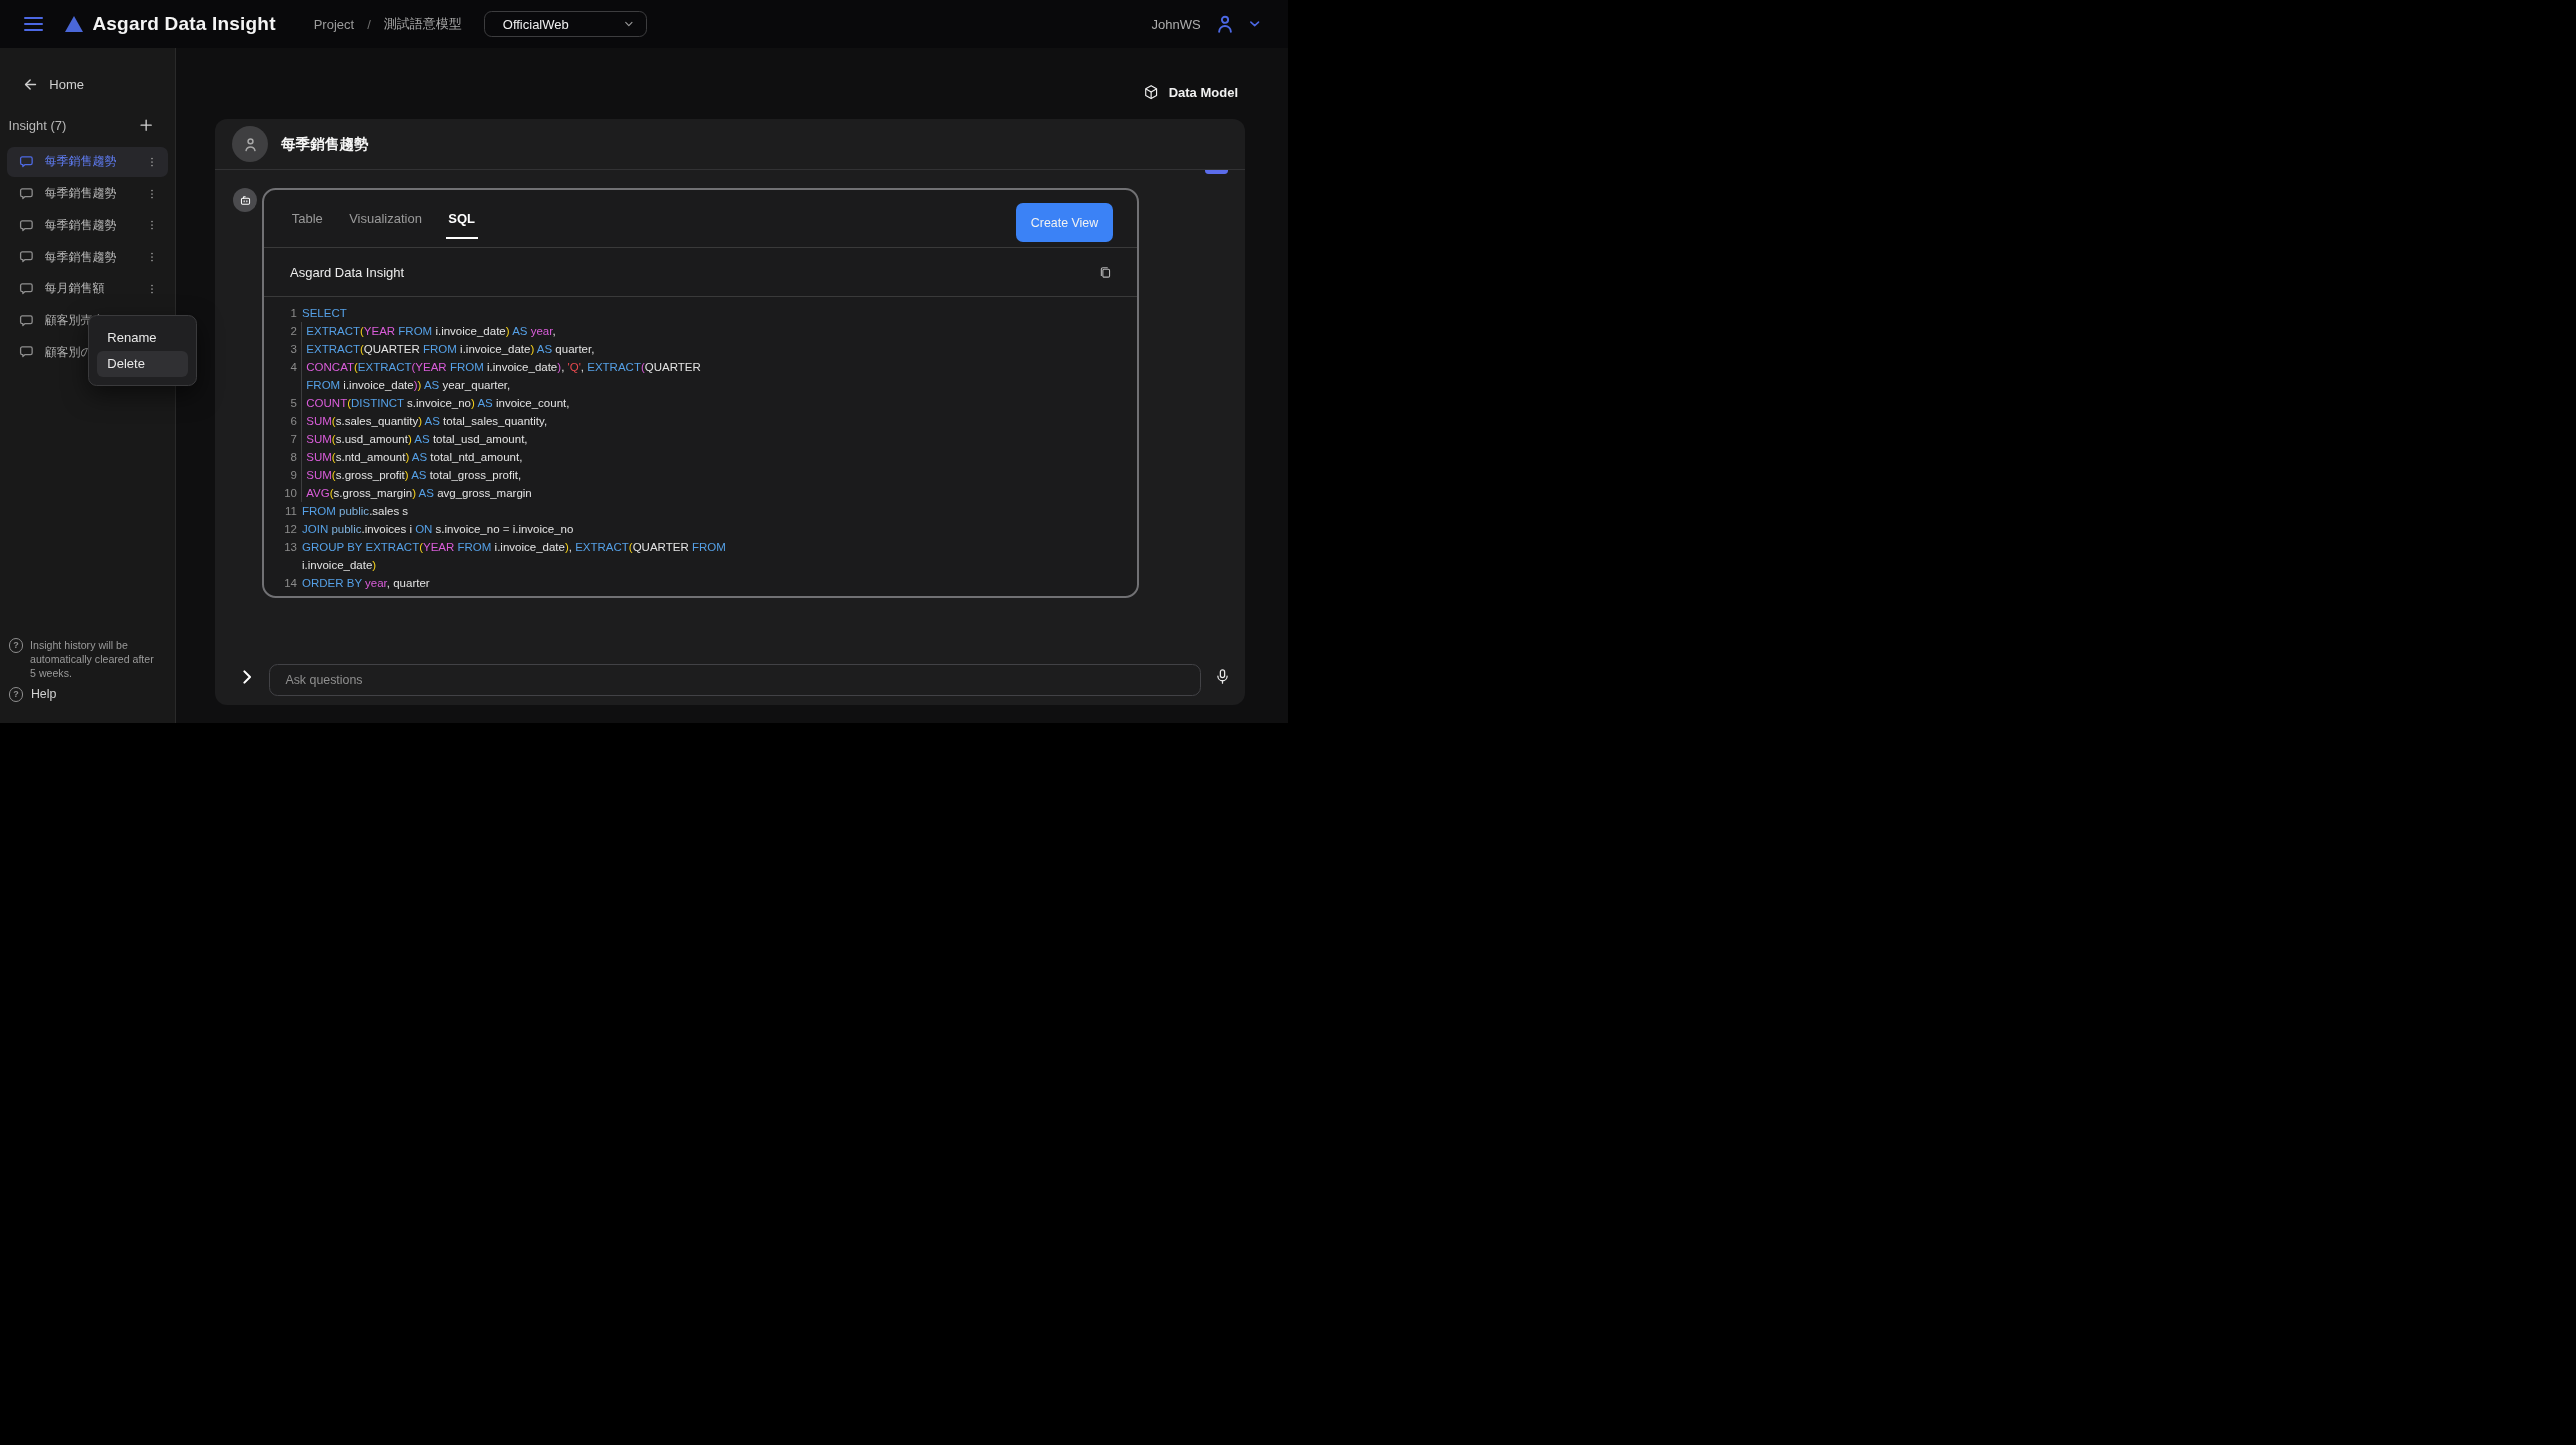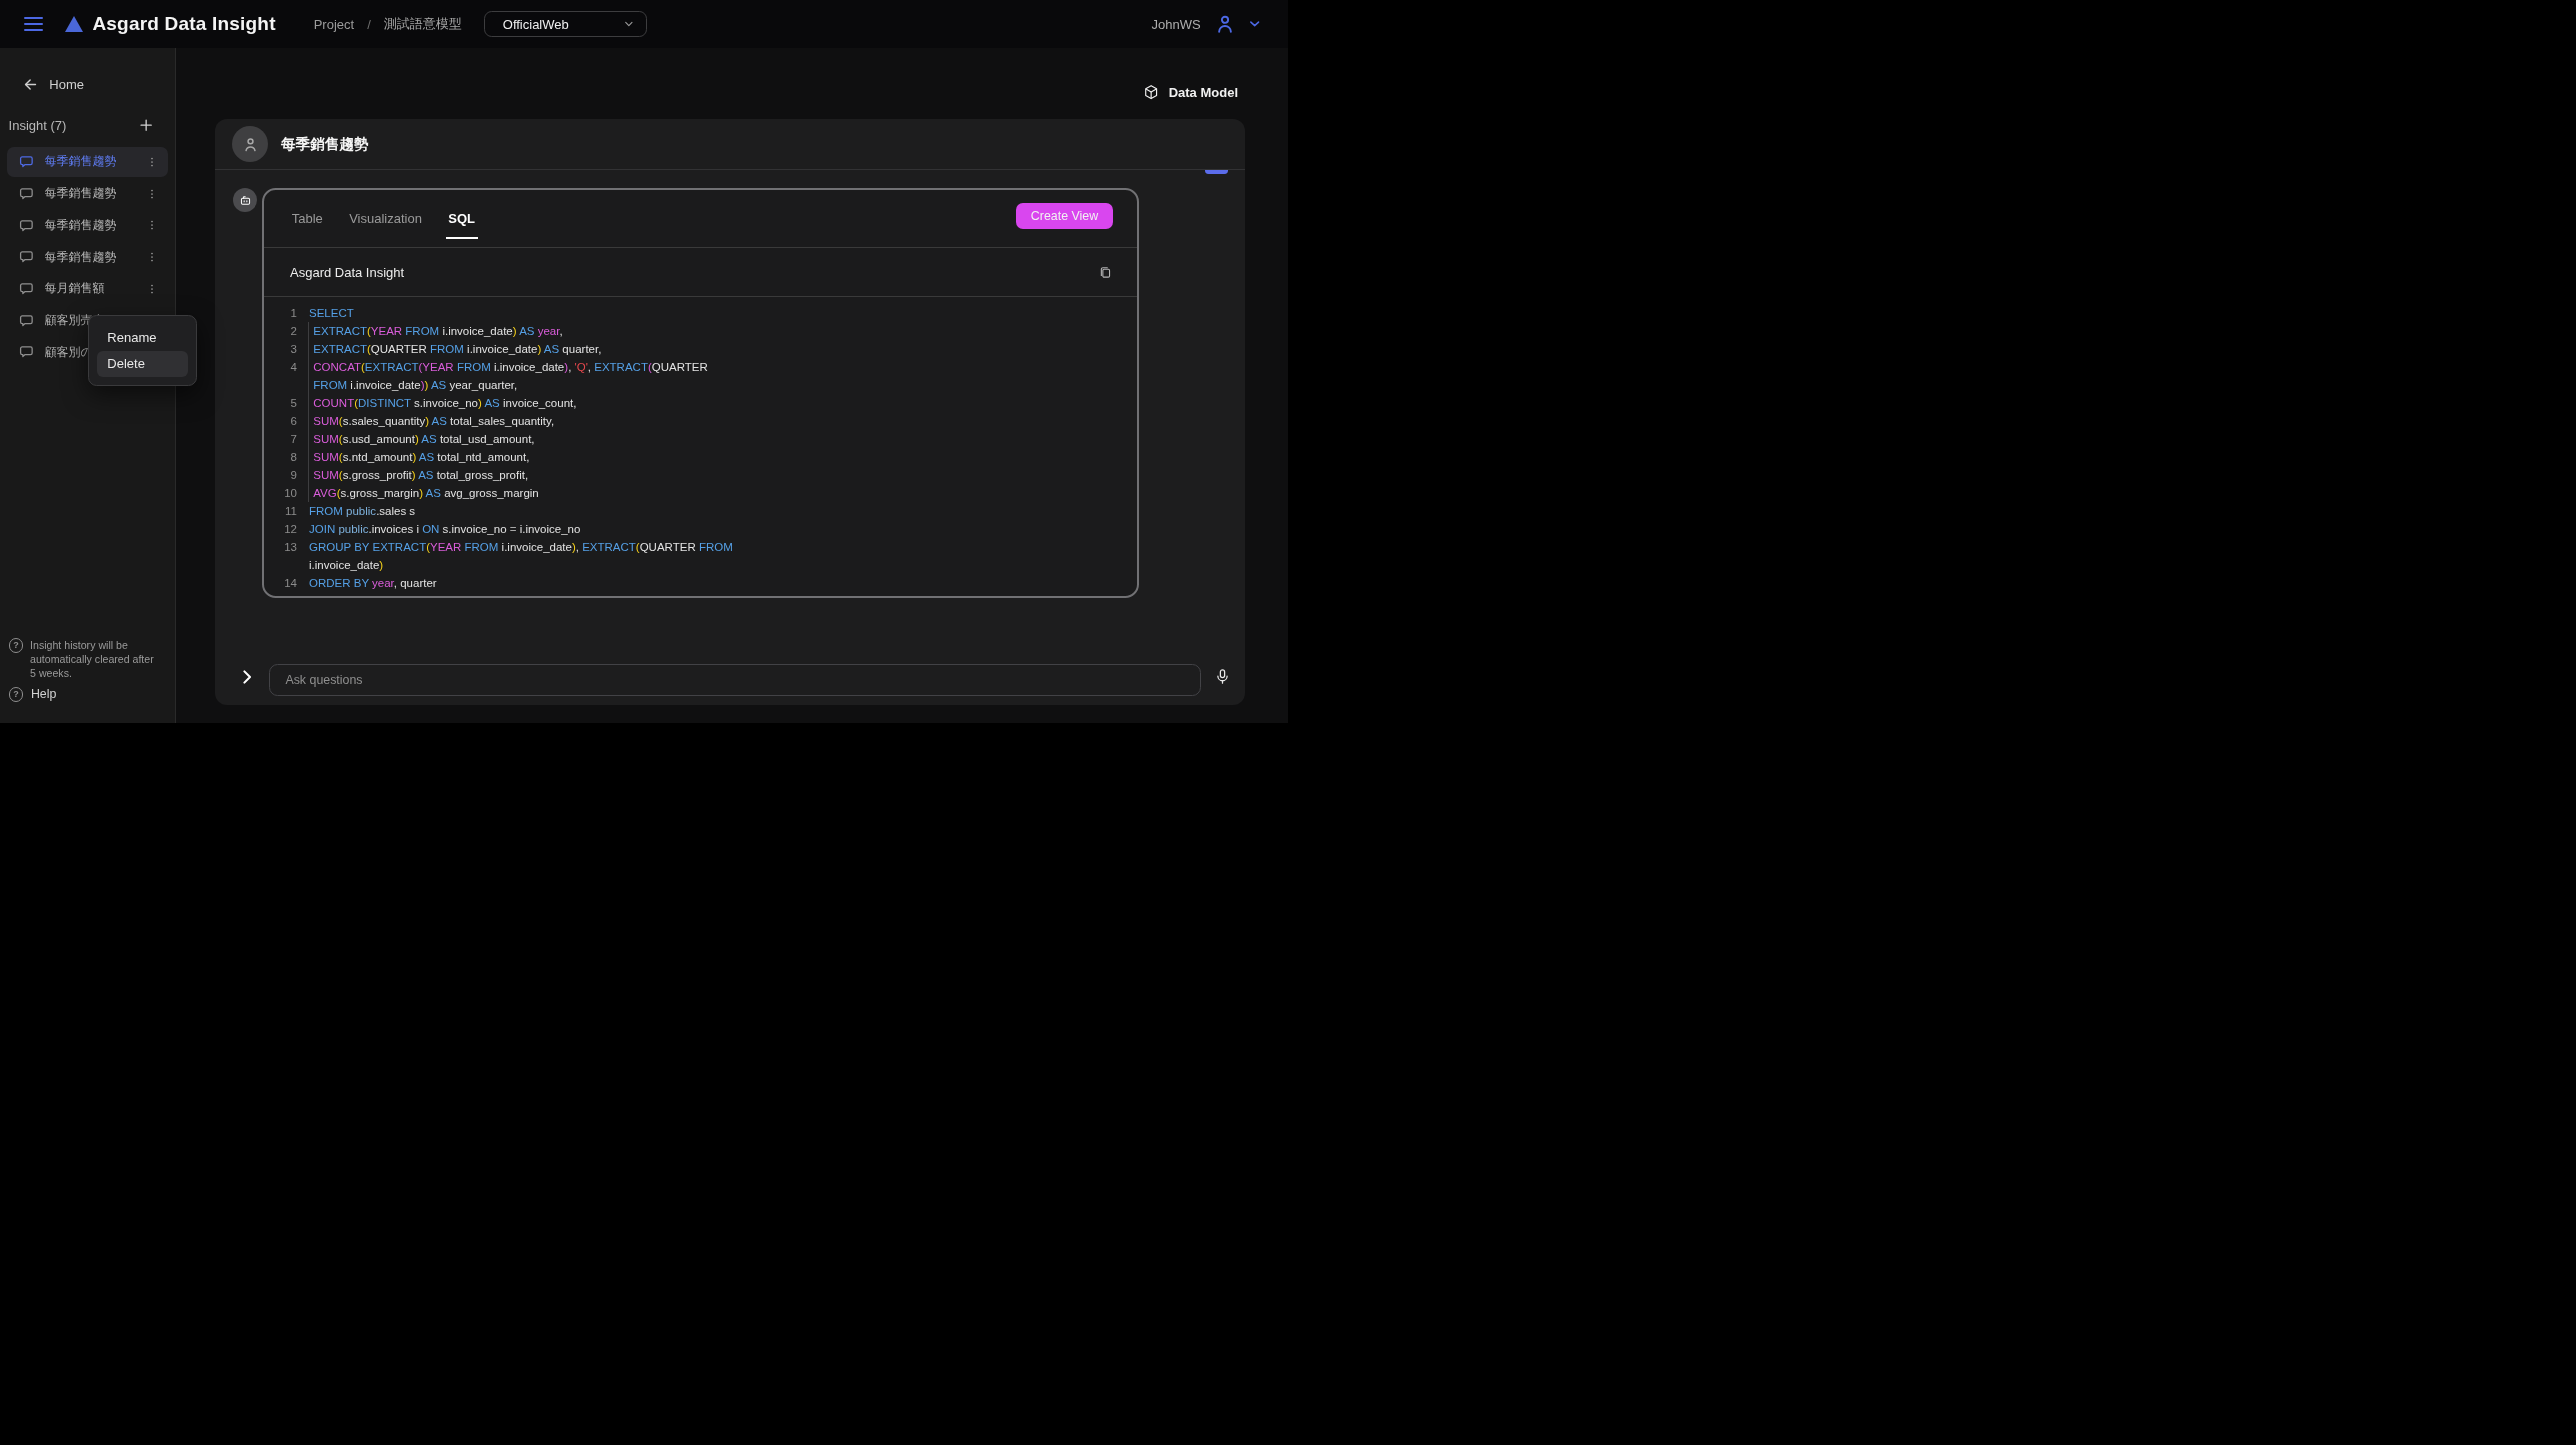--- a/index.html
+++ b/index.html
@@ -59,29 +59,29 @@
   .conv-title { font-size:14.6px; font-weight:700; color:#f4f4f4; }
   .blue-pill { position:absolute; left:990px; top:51px; width:23px; height:4.3px; background:#5b6ceb; border-radius:0 0 3.4px 3.4px; }
   .bot-avatar { position:absolute; left:18px; top:69px; width:24px; height:24px; border-radius:50%; background:#4b4b4e; display:flex; align-items:center; justify-content:center; }
 
   
   .panel { position:absolute; left:47px; top:69px; width:877px; height:410px; border:2.6px solid #717174; border-radius:13.7px; background:#1b1b1c; overflow:hidden; }
   .tabs-row { position:relative; height:58px; display:flex; align-items:center; padding-left:26px; gap:23px; border-bottom:0.9px solid #3a3a3a; }
   .tab { font-size:13px; color:#9a9a9a; cursor:pointer; position:relative; padding:5.1px 1.7px; }
   .tab.active { color:#ffffff; font-weight:600; }
   .tab.active::after { content:""; position:absolute; left:-0.9px; right:-0.9px; bottom:-7.7px; height:2.1px; background:#fff; }
-  .create-view { position:absolute; right:24px; top:13px; width:97px; height:26px; background:#d946ef; border:none; border-radius:6.9px; color:#f2f2f2; font-size:12.4px; font-family:inherit; cursor:pointer; }
+  .create-view { position:absolute; right:24px; top:13px; width:97px; height:39px; background:#3b82f6; border:none; border-radius:6.9px; color:#f2f2f2; font-size:12.4px; font-family:inherit; cursor:pointer; }
   .section-row { height:49px; display:flex; align-items:center; padding:0 24px 0 26px; border-bottom:0.9px solid #3a3a3a; }
   .section-title { font-size:13px; color:#ededed; }
   .copy-btn { margin-left:auto; cursor:pointer; display:flex; }
   .panel-content { display:flex; height:297px; }
   .code-col { width:521px; padding-top:6.9px; font-size:11.5px; line-height:18px; }
   .code-row { display:flex; }
   .code-row .num { width:33px; text-align:right; color:#8c8c8c; flex:none; user-select:none; }
-  .code-row .cell { margin-left:11px; border-left:0.9px solid transparent; padding-right:10.3px; white-space:pre-wrap; flex:1; color:#e3e3e3; }
+  .code-row .cell { margin-left:4px; border-left:0.9px solid transparent; padding-right:10.3px; white-space:pre-wrap; flex:1; color:#e3e3e3; }
   .code-row .cell.ind { padding-left:4.3px; }
   .code-row .cell.g { border-left-color:#3e3e40; }
   .c-kw { color:#55a0e6; }
   .c-mg { color:#da5dda; }
   .c-y  { color:#f6d21c; }
   .c-rd { color:#e5484d; }
   .c-tx { color:#e3e3e3; }
   .c-ns { color:#7fb2dd; }
   .c-gr { color:#a8a8a8; }
   .expl-col { flex:1; border-left:0.9px solid #3a3a3a; padding:22px 50px 0 13px; font-size:11.6px; line-height:21px; color:#a5a5a5; }

